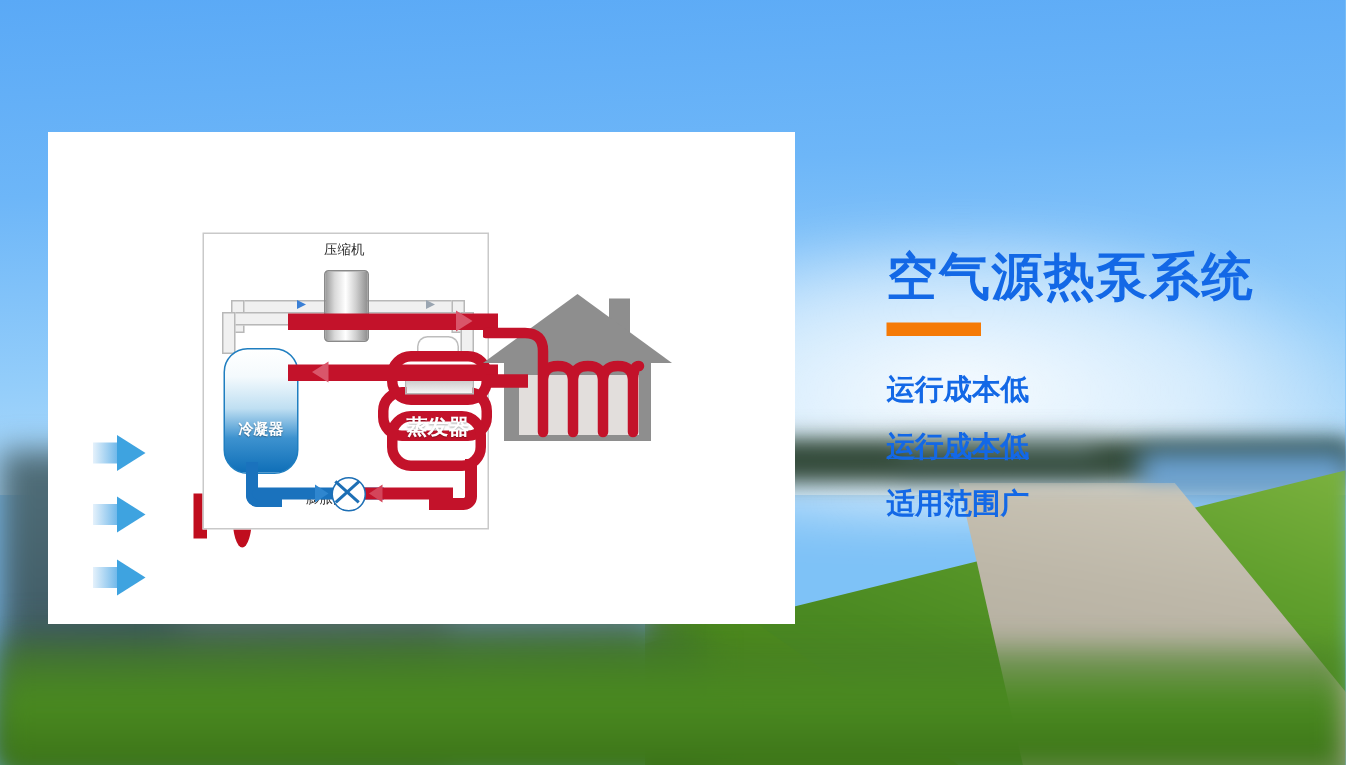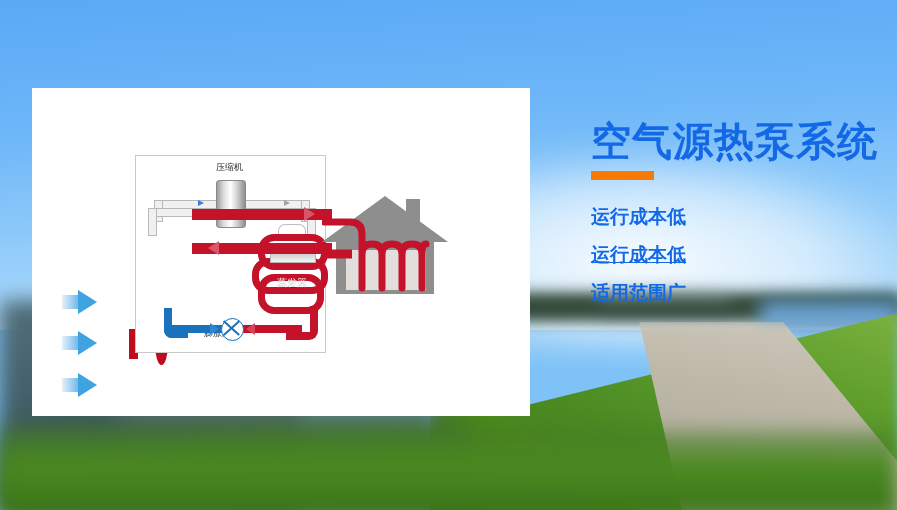--- a/index.html
+++ b/index.html
@@ -180,21 +180,21 @@
   #c1{left:2px;top:2px;width:56px;height:22px;}
   #c2{left:-4px;top:26px;width:62px;height:22px;}
   #c3{left:2px;top:42px;width:52px;height:26px;}
   #evap .silver{
     position:absolute;left:14px;top:12px;width:44px;height:17px;
     background:linear-gradient(180deg,#efefef,#cfcfcf 55%,#f6f6f6);
     border:1px solid #b5b5b5;
   }
   #evap .t{
     position:absolute;left:0;right:0;top:44px;text-align:center;color:#ffffff;
-    font-size:10px;font-weight:normal;font-family:"DejaVu Sans",sans-serif;
+    font-size:14px;font-weight:bold;font-family:"DejaVu Sans",sans-serif;
     text-shadow:0 1px 1px rgba(0,0,0,.35);
   }
   #evap .cap{
     position:absolute;left:22px;top:-8px;width:26px;height:14px;
     border:1px solid #bdbdbd;border-bottom:none;border-radius:7px 7px 0 0;background:#fff;
   }
 
   
   #rp-top{position:absolute;left:160px;top:121px;width:140px;height:11px;background:#c3122a;}
   #rp-top-ar{position:absolute;left:272px;top:119px;width:0;height:0;
@@ -210,22 +210,22 @@
     border-left:63px solid transparent;border-right:63px solid transparent;border-bottom:46px solid #8e8e8e;
   }
   #house .chim{position:absolute;left:84px;top:3px;width:14px;height:30px;background:#8e8e8e;}
   #house .body{position:absolute;left:14px;top:44px;width:98px;height:54px;background:#8e8e8e;}
   #house .room{position:absolute;left:24px;top:54px;width:80px;height:40px;background:#e2dedc;}
   #floor{position:absolute;left:290px;top:108px;width:126px;height:98px;}
 
   
   #right{position:absolute;left:591px;top:123px;width:300px;}
   #title{
-    color:#1368e6;font-size:40px;font-weight:bold;letter-spacing:1px;
-    font-family:"DejaVu Sans",sans-serif;line-height:36px;white-space:nowrap;
+    color:#1368e6;font-size:34px;font-weight:bold;letter-spacing:1px;
+    font-family:"DejaVu Sans",sans-serif;line-height:36px;white-space:nowrap;margin-top:44px;
   }
   #accent{width:63px;height:9px;background:#f57a06;margin-top:12px;}
   .bullet{
     color:#1368e6;font-size:19px;font-weight:bold;line-height:21px;
     font-family:"DejaVu Sans",sans-serif;white-space:nowrap;
   }
   #b1{margin-top:26px;}
   #b2{margin-top:17px;text-decoration:underline;}
   #b3{margin-top:17px;}
 </style>
@@ -278,20 +278,23 @@
     <div class="gpipe" id="g-lt"></div>
     <div class="gpipe" id="g-rt"></div>
     <div class="gpipe" id="g-top2"></div>
     <div class="gpipe" id="g-lt2"></div>
     <div class="gpipe" id="g-rt2"></div>
     <div class="garrow" id="ga1"></div>
     <div class="garrow" id="ga2"></div>
 
     <div id="comp"></div>
 
+    <div id="cond">
+      <div class="t">冷凝器</div>
+    </div>
 
     <div id="b-elbow"></div>
     <div id="b-bot"></div>
     <div id="b-arrow"></div>
 
     <div id="r-elbow"></div>
     <div class="rpipe" id="r-bot"></div>
     <div id="r-botarrow"></div>
 
     <div id="valve">

